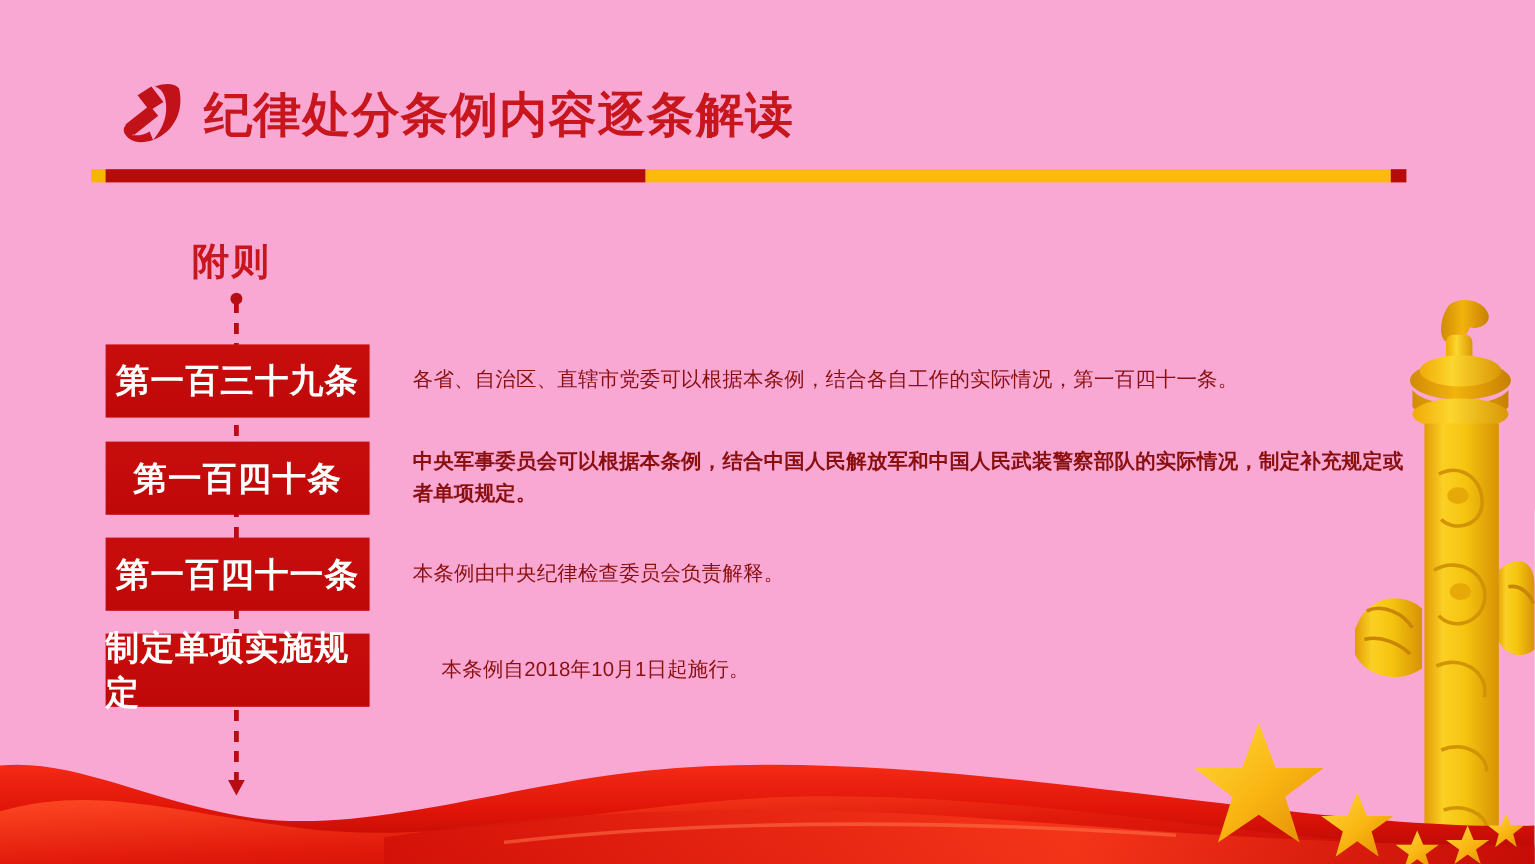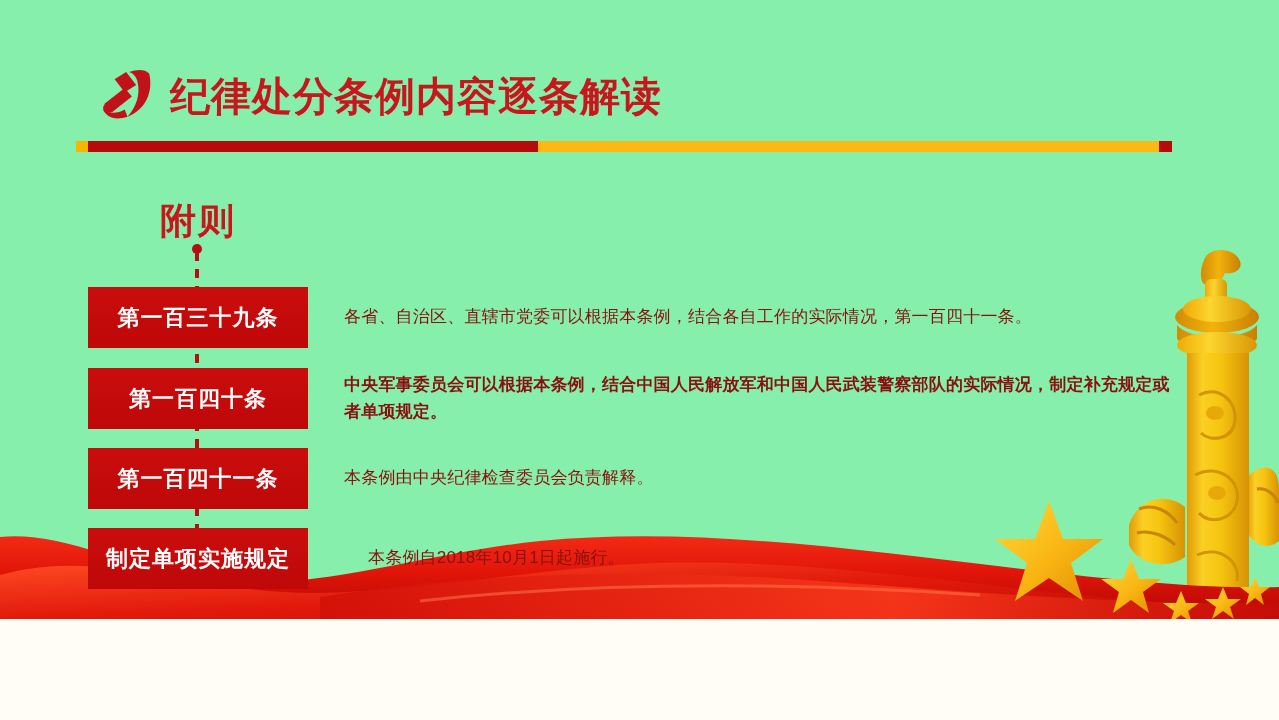--- a/index.html
+++ b/index.html
@@ -9,22 +9,22 @@
   body {
     width: 1279px;
     height: 720px;
     overflow: hidden;
     background: #fffdf6;
     font-family: "Liberation Sans", "DejaVu Sans", sans-serif;
   }
   #slide {
     position: relative;
     width: 1279px;
-    height: 619px;
-    background: #86efac;
+    height: 720px;
+    background: #f9a8d4;
     overflow: hidden;
   }
 
   
   #header {
     position: absolute;
     left: 0; top: 0;
     width: 1279px;
     height: 170px;
   }
@@ -57,21 +57,21 @@
   .bar-seg-yellow-left { width: 12px; background: #f7b500; }
   .bar-seg-red-main    { width: 450px; background: #b50b0b; }
   .bar-seg-yellow-main { flex: 1; background: #fcb913; }
   .bar-seg-red-right   { width: 13px; background: #b50b0b; }
 
   
   #section-heading {
     position: absolute;
     left: 160px;
     top: 197px;
-    font-size: 36px;
+    font-size: 31px;
     font-weight: bold;
     color: #c8161d;
     letter-spacing: 2px;
   }
 
   
   #connector {
     position: absolute;
     left: 190px;
     top: 244px;
@@ -113,21 +113,21 @@
     width: 1279px;
   }
   .label-box {
     position: absolute;
     left: 88px;
     width: 220px;
     height: 61px;
     background: #c30a0a;
     background: linear-gradient(180deg, #c90d0d 0%, #bf0808 100%);
     color: #ffffff;
-    font-size: 22px;
+    font-size: 28px;
     font-weight: bold;
     letter-spacing: 1px;
     display: flex;
     align-items: center;
     justify-content: center;
     z-index: 3;
     box-sizing: border-box;
   }
   .body-text {
     position: absolute;

